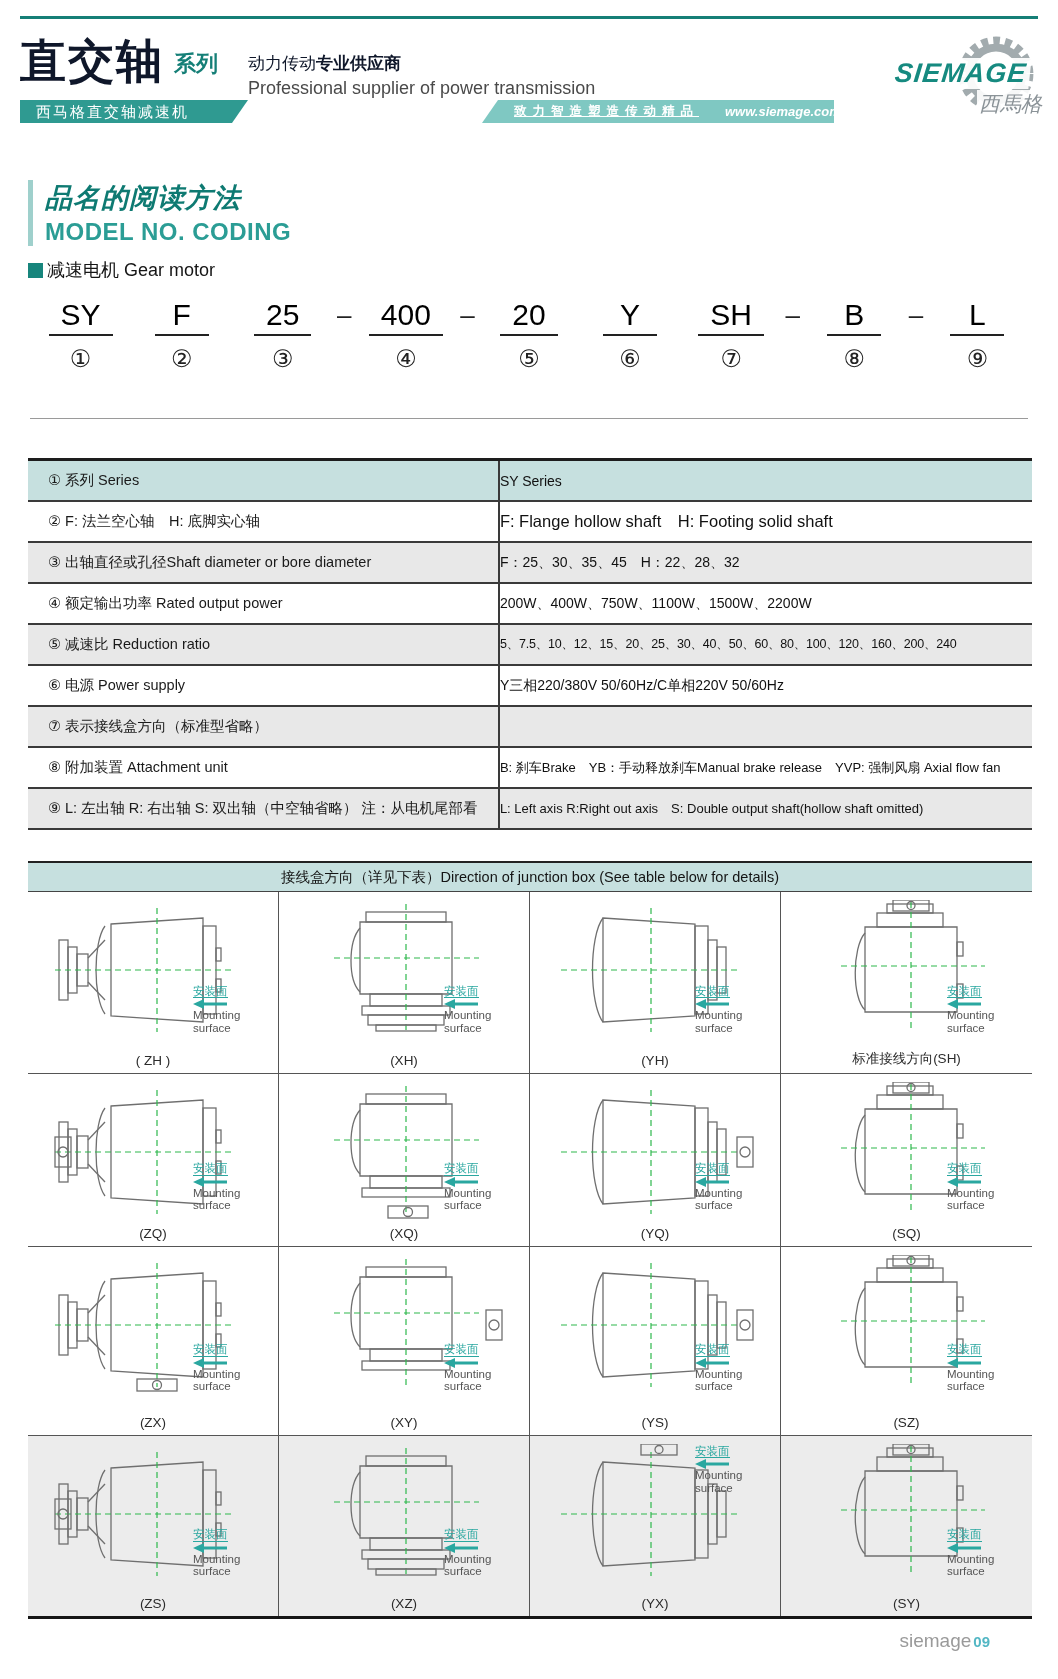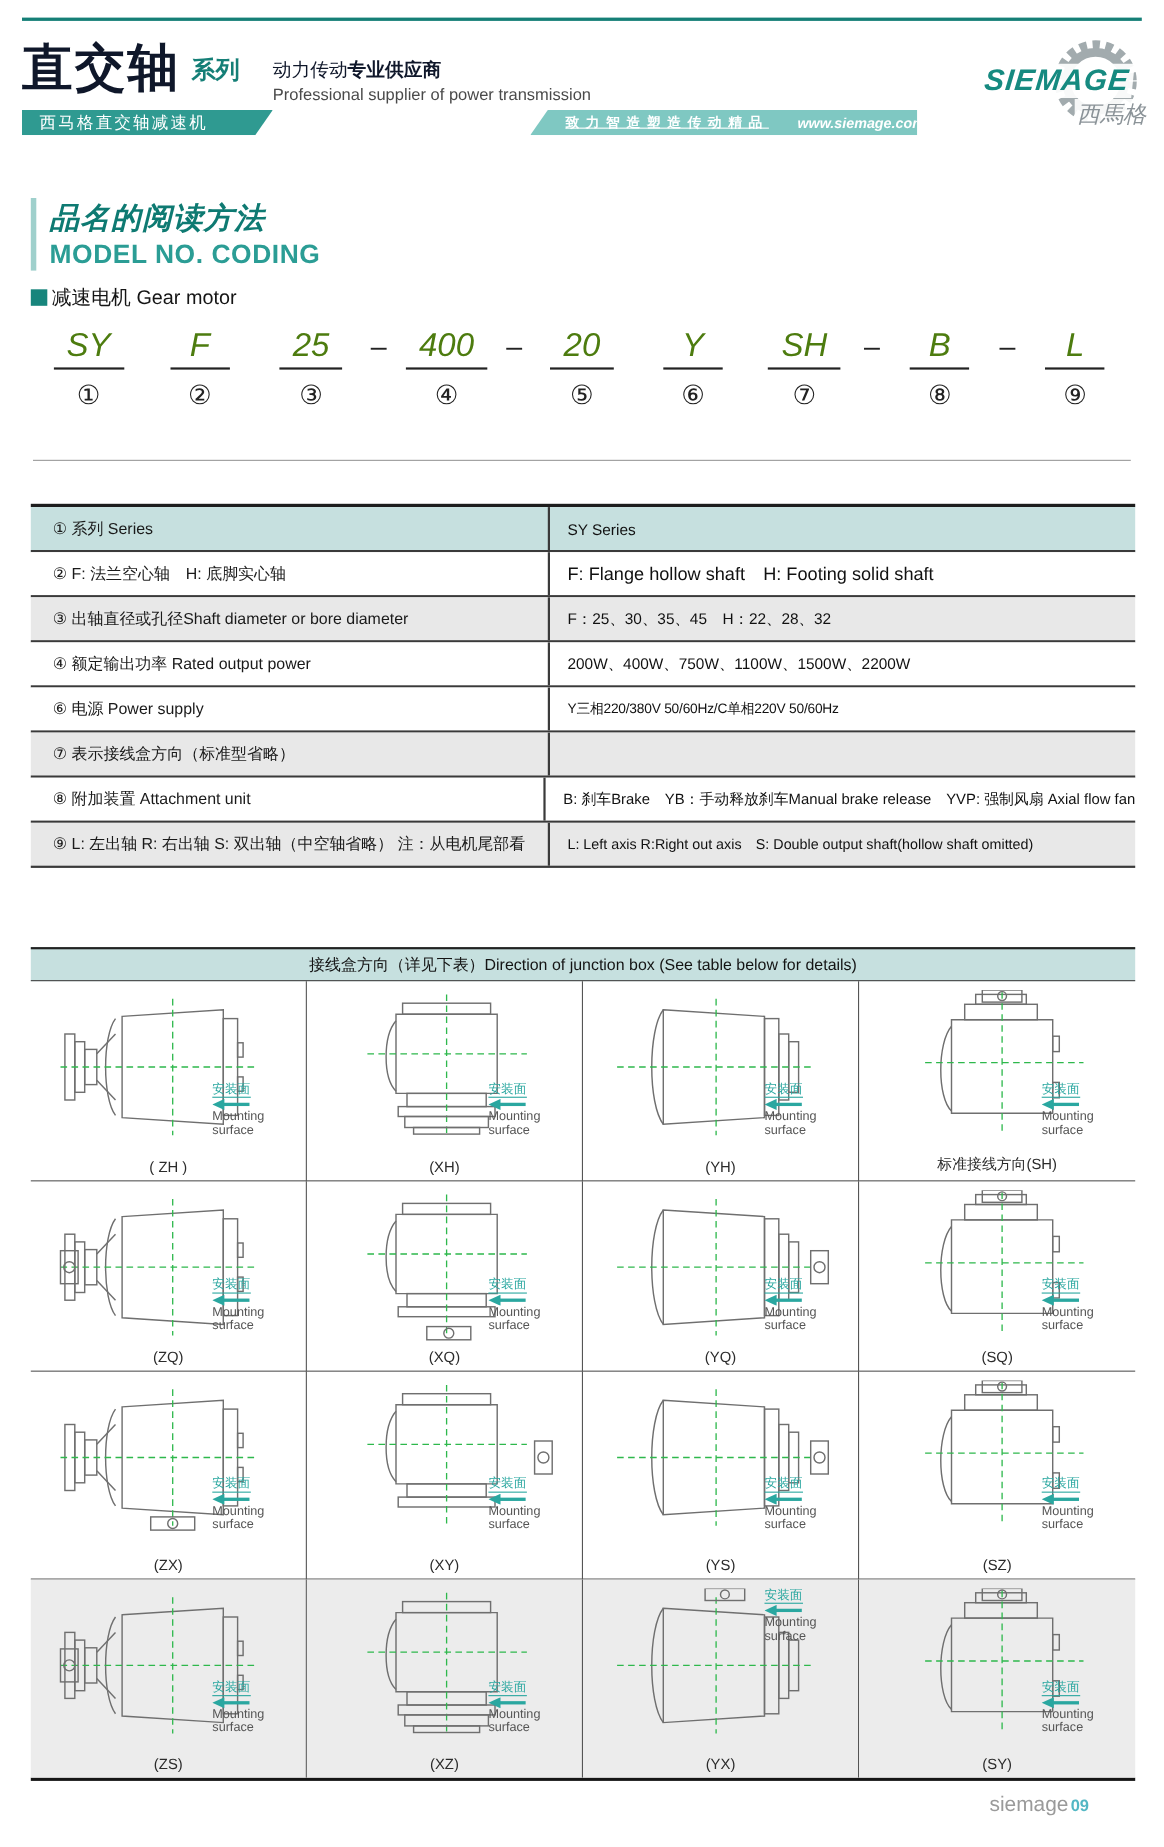--- a/index.html
+++ b/index.html
@@ -6,21 +6,21 @@
   .page{position:relative;width:1058px;height:1679px;background:#fff;overflow:hidden;
         font-family:"Liberation Sans","DejaVu Sans",sans-serif;color:#1a1a1a;}
   
   .rule-top{position:absolute;left:20px;right:20px;top:16px;height:3px;background:#157f77;}
   .brand{position:absolute;left:20px;top:38px;display:flex;align-items:flex-end;}
   .brand-cn{font-size:46px;font-weight:900;color:#0f172a;letter-spacing:2px;line-height:1;}
   .brand-suffix{font-size:22px;font-weight:700;color:#157f77;margin-left:10px;padding-bottom:5px;}
   .tagline{position:absolute;left:248px;top:52px;}
   .tag1{font-size:17px;color:#0f172a;}
   .tag1 b{font-weight:800;}
-  .tag2{font-size:15px;color:#4a4a4a;margin-top:3px;}
+  .tag2{font-size:18px;color:#4a4a4a;margin-top:3px;}
   .banner-dark{position:absolute;left:20px;top:100px;width:228px;height:23px;background:#2f9a91;
     clip-path:polygon(0 0,100% 0,calc(100% - 16px) 100%,0 100%);
     color:#fff;font-size:15px;letter-spacing:2px;line-height:23px;padding-left:16px;box-sizing:border-box;}
   .banner-light{position:absolute;left:482px;top:100px;width:352px;height:23px;background:#7fc8c2;
     clip-path:polygon(16px 0,100% 0,100% 100%,0 100%);
     display:flex;align-items:center;color:#fff;}
   .slogan{font-size:12.5px;font-weight:700;letter-spacing:6px;margin-left:32px;white-space:nowrap;text-decoration:underline;}
   .siteurl{font-size:13px;font-weight:700;font-style:italic;margin-left:26px;white-space:nowrap;}
   .logo{position:absolute;right:14px;top:30px;width:152px;height:94px;}
   .gear{position:absolute;right:4px;top:0;}
@@ -30,32 +30,32 @@
     font-family:"Liberation Serif","DejaVu Serif",serif;background:rgba(255,255,255,.9);padding:0 2px;}
   
   .sec-title{position:absolute;left:28px;top:180px;border-left:5px solid #9fd0cc;padding-left:12px;}
   .sec-cn{font-size:27px;font-weight:900;color:#0e7a72;letter-spacing:1px;font-style:italic;}
   .sec-en{font-size:24px;font-weight:600;color:#2b9d95;margin-top:2px;letter-spacing:.5px;}
   .subsec{position:absolute;left:28px;top:258px;display:flex;align-items:center;font-size:18px;color:#151515;}
   .sq{width:15px;height:15px;background:#17857c;margin-right:4px;}
   
   .mc-row{position:absolute;left:30px;right:30px;top:298px;display:flex;align-items:flex-start;}
   .mc-part{flex:1;text-align:center;}
-  .mc-code{display:inline-block;font-size:30px;color:#4d7c0f;padding:0 12px 2px;border-bottom:2.5px solid #222;min-width:30px;font-style:italic;}
+  .mc-code{display:inline-block;font-size:30px;color:#000000;padding:0 12px 2px;border-bottom:2.5px solid #222;min-width:30px;}
   .mc-num{font-size:24px;color:#222;margin-top:9px;}
   .mc-dash{width:22px;text-align:center;font-size:26px;color:#222;padding-top:2px;}
   .code-rule{position:absolute;left:30px;right:30px;top:418px;height:1px;background:#9a9a9a;}
   
   .spec-table{position:absolute;left:28px;right:26px;top:458px;border-top:3px solid #1d1d1d;}
   .spec-row{display:flex;height:39px;border-bottom:2px solid #3a3a3a;align-items:stretch;background:#fff;}
   .spec-row.header{background:#c6e0df;}
   .spec-row.gray{background:#e8e8e8;}
   .spec-left{width:47%;padding-left:20px;border-right:2px solid #3a3a3a;display:flex;align-items:center;
     font-size:14.5px;color:#1a1a1a;box-sizing:border-box;}
-  .spec-right{flex:1;padding-left:16px;display:flex;align-items:center;font-size:14px;color:#111;white-space:nowrap;}
+  .spec-right{flex:1;display:flex;align-items:center;font-size:14px;color:#111;white-space:nowrap;}
   .spec-row.big .spec-right{font-size:16.5px;}
   .spec-row:nth-child(5) .spec-right{font-size:12.5px;letter-spacing:-.2px;}
   .spec-row:nth-child(7) .spec-right{font-size:13.5px;}
   .spec-row:nth-child(8) .spec-right,.spec-row:nth-child(9) .spec-right{font-size:13px;}
   
   .junction{position:absolute;left:28px;right:26px;top:861px;}
   .j-header{height:28px;background:#c6e0df;border-top:2px solid #222;border-bottom:1px solid #444;
     display:flex;align-items:center;justify-content:center;font-size:14.5px;color:#141414;}
   .j-grid{display:grid;grid-template-columns:repeat(4,1fr);grid-template-rows:182px 173px 189px 180px;
     border-bottom:3px solid #161616;}
@@ -145,20 +145,24 @@
         <div class="spec-right">F: Flange hollow shaft　H: Footing solid shaft</div>
       </div>
       <div class="spec-row gray">
         <div class="spec-left">③ 出轴直径或孔径Shaft diameter or bore diameter</div>
         <div class="spec-right">F：25、30、35、45　H：22、28、32</div>
       </div>
       <div class="spec-row white">
         <div class="spec-left">④ 额定输出功率 Rated output power</div>
         <div class="spec-right">200W、400W、750W、1100W、1500W、2200W</div>
       </div>
+      <div class="spec-row gray">
+        <div class="spec-left">⑤ 减速比 Reduction ratio</div>
+        <div class="spec-right">5、7.5、10、12、15、20、25、30、40、50、60、80、100、120、160、200、240</div>
+      </div>
       <div class="spec-row white">
         <div class="spec-left">⑥ 电源 Power supply</div>
         <div class="spec-right">Y三相220/380V 50/60Hz/C单相220V 50/60Hz</div>
       </div>
       <div class="spec-row gray">
         <div class="spec-left">⑦ 表示接线盒方向（标准型省略）</div>
       </div>
       <div class="spec-row white">
         <div class="spec-left">⑧ 附加装置 Attachment unit</div>
         <div class="spec-right">B: 刹车Brake　YB：手动释放刹车Manual brake release　YVP: 强制风扇 Axial flow fan</div>

